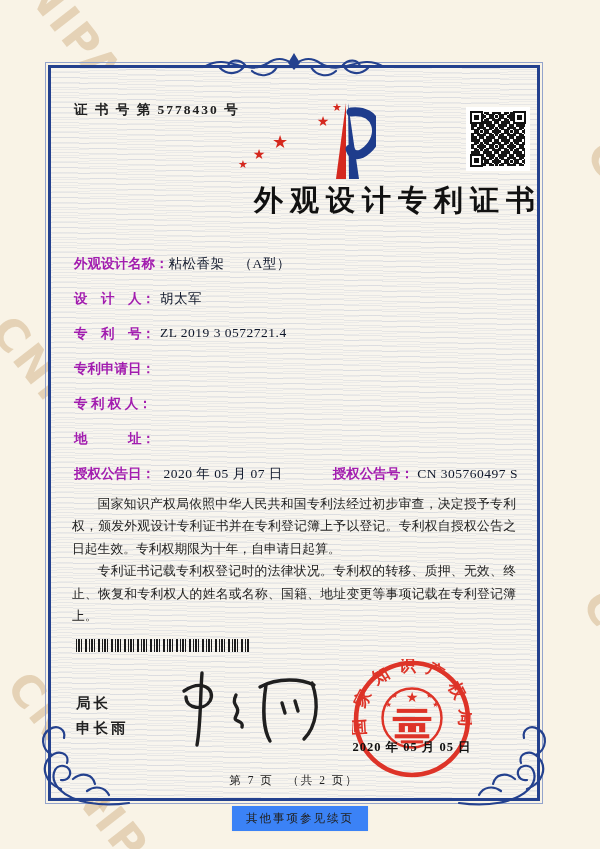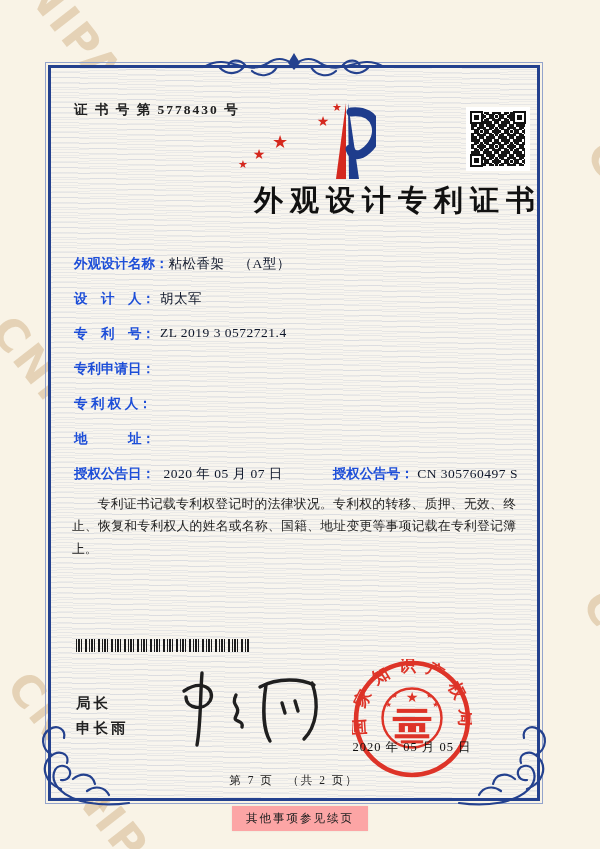--- a/index.html
+++ b/index.html
@@ -48,21 +48,21 @@
   .finder{position:absolute;width:13px;height:13px;border:2.5px solid #111;background:#fff;box-sizing:border-box;}
   .finder::after{content:"";position:absolute;inset:2px;background:#111;}
   .finder.tl{left:4px;top:4px;} .finder.tr{right:4px;top:4px;} .finder.bl{left:4px;bottom:4px;}
   .title{
     position:absolute;left:0;right:0;top:118px;text-align:right;
     font-size:29px;font-weight:bold;letter-spacing:7px;color:#111;
   }
   
   .fields{position:absolute;left:28px;right:20px;top:192px;font-size:13.5px;}
   .row{height:35px;display:flex;align-items:flex-start;}
-  .row .lbl{display:inline-block;min-width:86px;font-weight:bold;color:#1d4ed8;white-space:nowrap;}
+  .row .lbl{display:inline-block;min-width:86px;font-weight:bold;color:#a21caf;white-space:nowrap;}
   .row .val{color:#0f172a;letter-spacing:.5px;}
   .row.double{justify-content:space-between;padding-right:4px;}
   .pair{white-space:nowrap;}
   
   .bodytext{position:absolute;left:26px;right:26px;top:430px;font-size:12.8px;line-height:1.75;text-align:justify;color:#222;}
   .bodytext p{margin:0;text-indent:2em;}
   
   .barcode{
     position:absolute;left:30px;top:576px;width:173px;height:13px;
     background:
@@ -71,27 +71,27 @@
   
   .signer{position:absolute;left:30px;top:628px;font-family:"Liberation Sans","DejaVu Sans",sans-serif;
     font-size:14.5px;font-weight:bold;letter-spacing:3px;line-height:1.75;color:#222;}
   .signature{position:absolute;left:118px;top:598px;}
   
   .seal{position:absolute;left:306px;top:596px;width:120px;height:120px;}
   .seal svg{opacity:.92;}
   .seal-ring-text{font-size:16.5px;font-weight:bold;letter-spacing:9px;fill:#dc2418;font-family:"Liberation Serif",serif;}
   .seal-date{
     position:absolute;left:298px;top:676px;width:136px;text-align:center;
-    font-size:12.5px;font-weight:normal;color:#101010;letter-spacing:1px;z-index:4;
+    font-size:12.5px;font-weight:bold;color:#101010;letter-spacing:1px;z-index:4;
   }
   
   .page-footer{position:absolute;left:0;right:0;top:710px;text-align:center;font-size:11.5px;letter-spacing:2px;color:#222;}
   .note{
     position:absolute;left:50%;top:806px;transform:translateX(-50%);
-    background:#fca5a5;padding:5px 14px;font-size:11.5px;letter-spacing:2px;
+    background:#3b82f6;padding:5px 14px;font-size:11.5px;letter-spacing:2px;
     color:#222;z-index:5;box-shadow:0 0 2px rgba(0,0,0,.08);
   }
   .stroke{fill:none;stroke:#24418e;stroke-width:2.2;stroke-linecap:round;}
 </style>
 </head>
 <body>
 
 <span class="watermark" style="left:-18px;top:-8px;">CNIPA</span>
 <span class="watermark" style="left:556px;top:190px;transform:rotate(62deg);">CNIPA</span>
 <span class="watermark" style="left:-30px;top:360px;">CNIPA</span>
@@ -183,20 +183,21 @@
         <span class="val">2020 年 05 月 07 日</span>
       </span>
       <span class="pair">
         <span class="lbl" style="min-width:0;">授权公告号：</span>
         <span class="val">CN 305760497 S</span>
       </span>
     </div>
   </div>
 
   <div class="bodytext">
+    <p>国家知识产权局依照中华人民共和国专利法经过初步审查，决定授予专利权，颁发外观设计专利证书并在专利登记簿上予以登记。专利权自授权公告之日起生效。专利权期限为十年，自申请日起算。</p>
     <p>专利证书记载专利权登记时的法律状况。专利权的转移、质押、无效、终止、恢复和专利权人的姓名或名称、国籍、地址变更等事项记载在专利登记簿上。</p>
   </div>
 
   <div class="barcode"></div>
 
   <div class="signer">
     <div>局长</div>
     <div>申长雨</div>
   </div>
 

